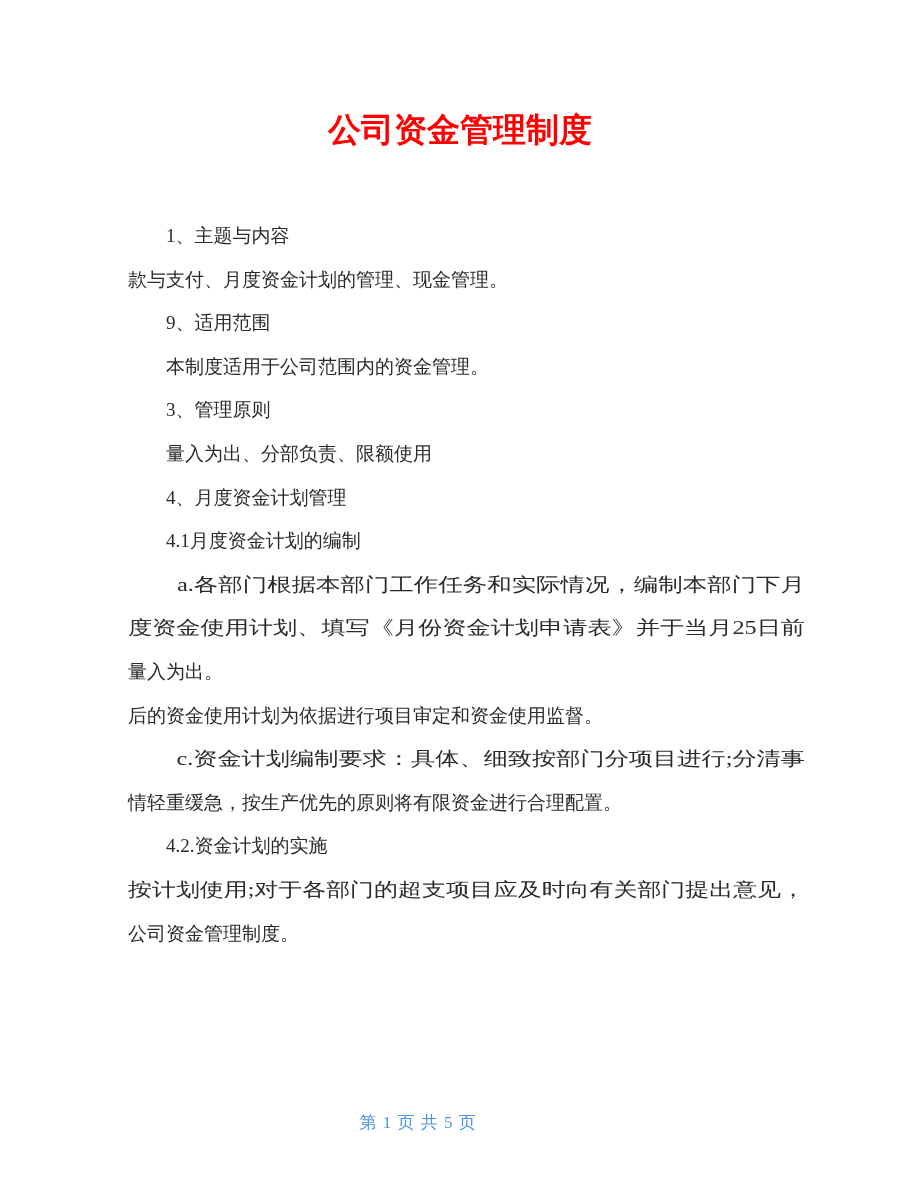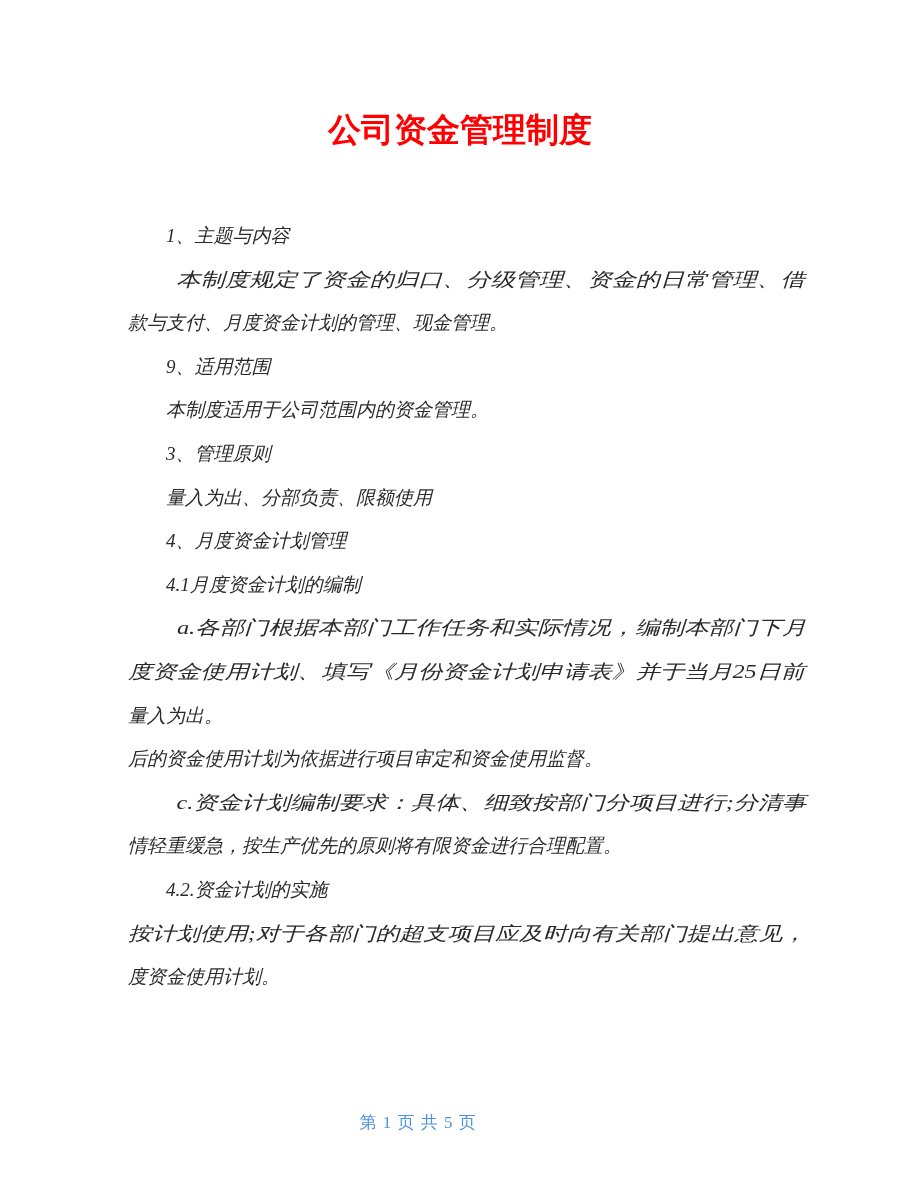--- a/index.html
+++ b/index.html
@@ -34,21 +34,20 @@
     color: #ff0000;
     line-height: 40px;
   }
   .doc-body {
     position: absolute;
     left: 128px;
     top: 214px;
     width: 677px;
     font-size: 19px;
     color: #2a2a2a;
-    font-style: italic;
   }
   .line {
     height: 43.6px;
     line-height: 43.6px;
     white-space: nowrap;
     overflow: visible;
   }
   .txt {
     display: inline-block;
     transform-origin: 0 50%;
@@ -70,33 +69,32 @@
   }
 </style>
 </head>
 <body>
 
 <div class="page">
   <div class="doc-title" style="color: rgb(255, 0, 0);">公司资金管理制度</div>
 
   <div class="doc-body">
       <div class="line indent"><span class="txt">1、主题与内容</span></div>
-      <div class="line indent"><span class="txt" style="transform: scaleX(1.27256);">本制度规定了资金的归口、分级管理、资金的日常管理、借</span></div>
       <div class="line"><span class="txt">款与支付、月度资金计划的管理、现金管理。</span></div>
       <div class="line indent"><span class="txt">9、适用范围</span></div>
       <div class="line indent"><span class="txt">本制度适用于公司范围内的资金管理。</span></div>
       <div class="line indent"><span class="txt">3、管理原则</span></div>
       <div class="line indent"><span class="txt">量入为出、分部负责、限额使用</span></div>
       <div class="line indent"><span class="txt">4、月度资金计划管理</span></div>
       <div class="line indent"><span class="txt">4.1月度资金计划的编制</span></div>
       <div class="line indent"><span class="txt" style="transform: scaleX(1.28661);">a.各部门根据本部门工作任务和实际情况，编制本部门下月</span></div>
       <div class="line"><span class="txt" style="transform: scaleX(1.27256);">度资金使用计划、填写《月份资金计划申请表》并于当月25日前</span></div>
       <div class="line"><span class="txt">量入为出。</span></div>
       <div class="line"><span class="txt">后的资金使用计划为依据进行项目审定和资金使用监督。</span></div>
       <div class="line indent"><span class="txt" style="transform: scaleX(1.27383);">c.资金计划编制要求：具体、细致按部门分项目进行;分清事</span></div>
       <div class="line"><span class="txt">情轻重缓急，按生产优先的原则将有限资金进行合理配置。</span></div>
       <div class="line indent"><span class="txt">4.2.资金计划的实施</span></div>
       <div class="line"><span class="txt" style="transform: scaleX(1.26005);">按计划使用;对于各部门的超支项目应及时向有关部门提出意见，</span></div>
-      <div class="line"><span class="txt">度资金使用计划。</span></div>
+      <div class="line"><span class="txt">公司资金管理制度。</span></div>
     </div>
 
   <div class="page-footer" style="color: rgb(77, 147, 226);">第 1 页 共 5 页</div>
 </div>
 
 </body></html>

